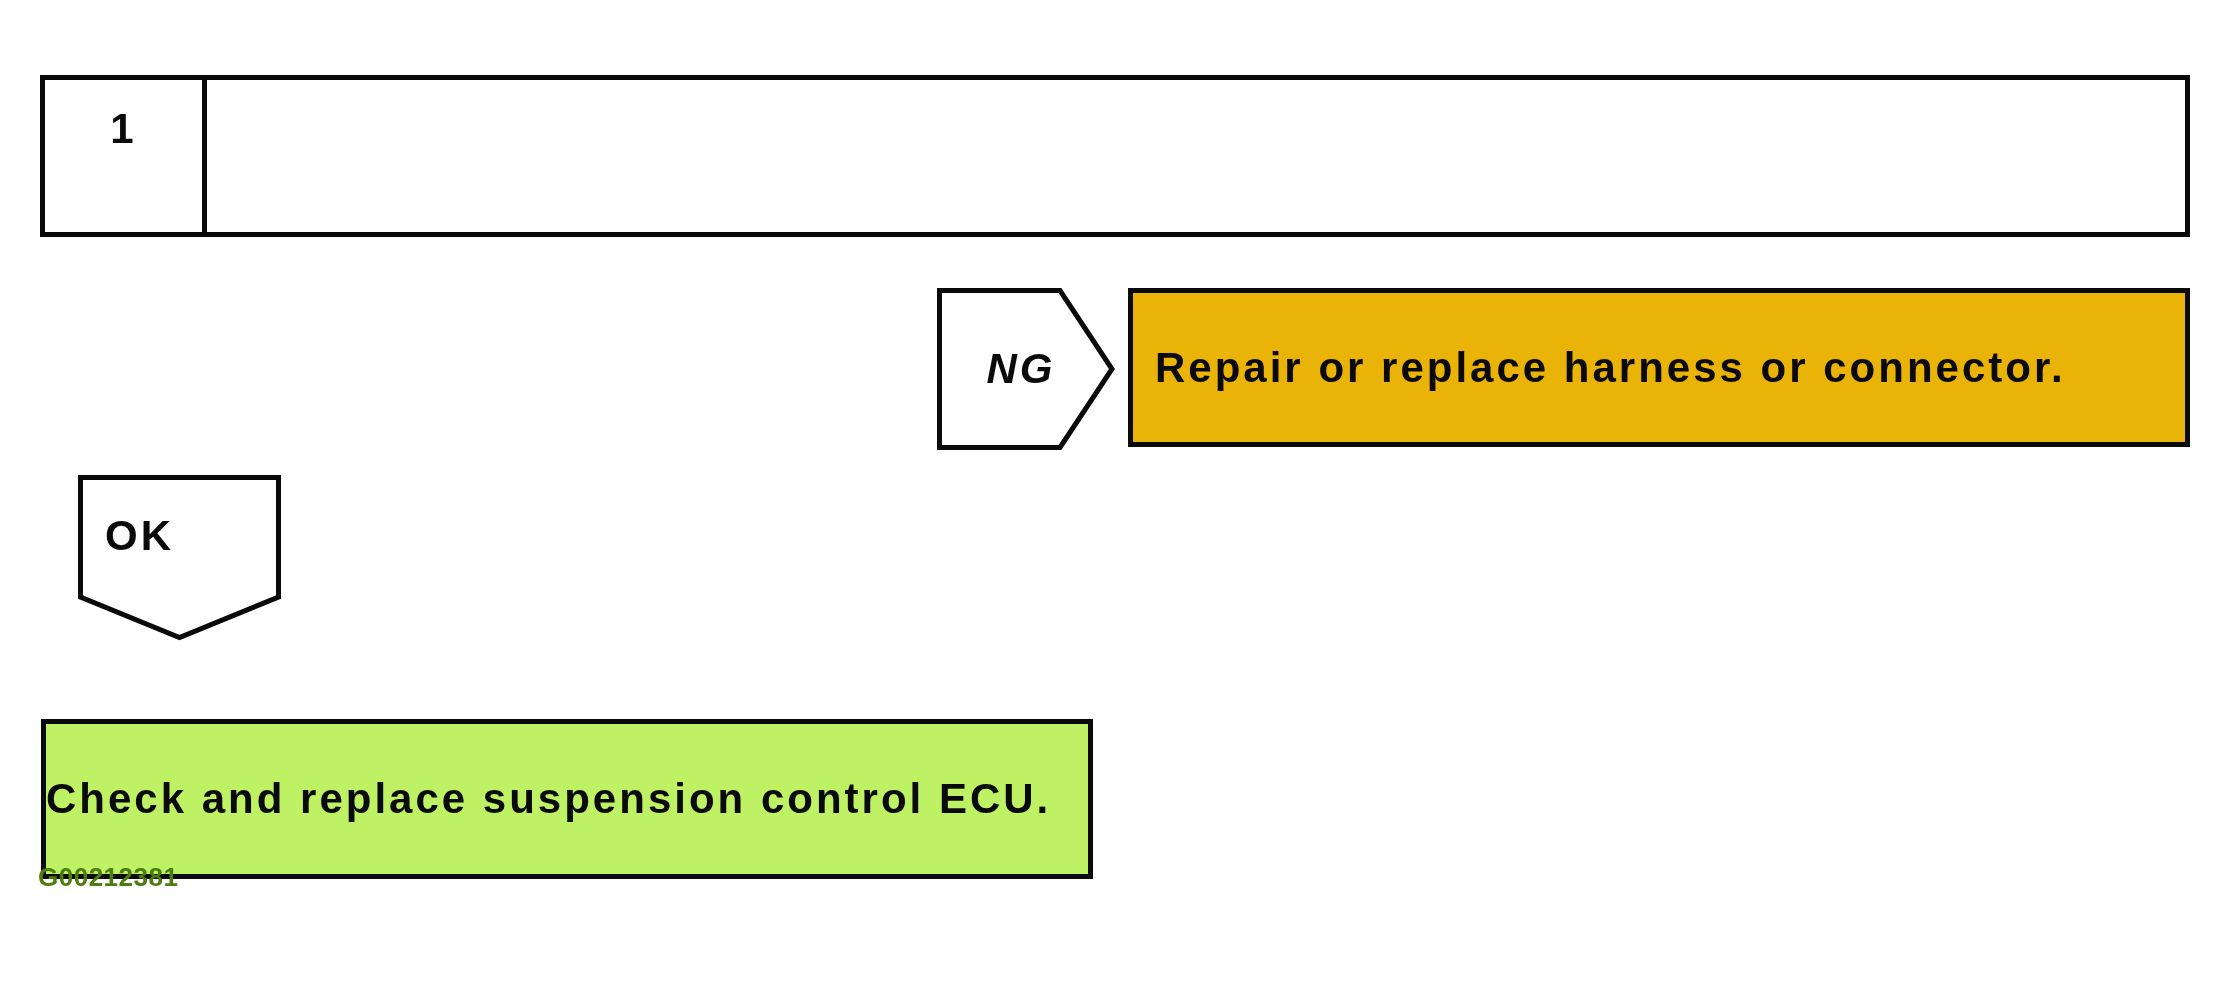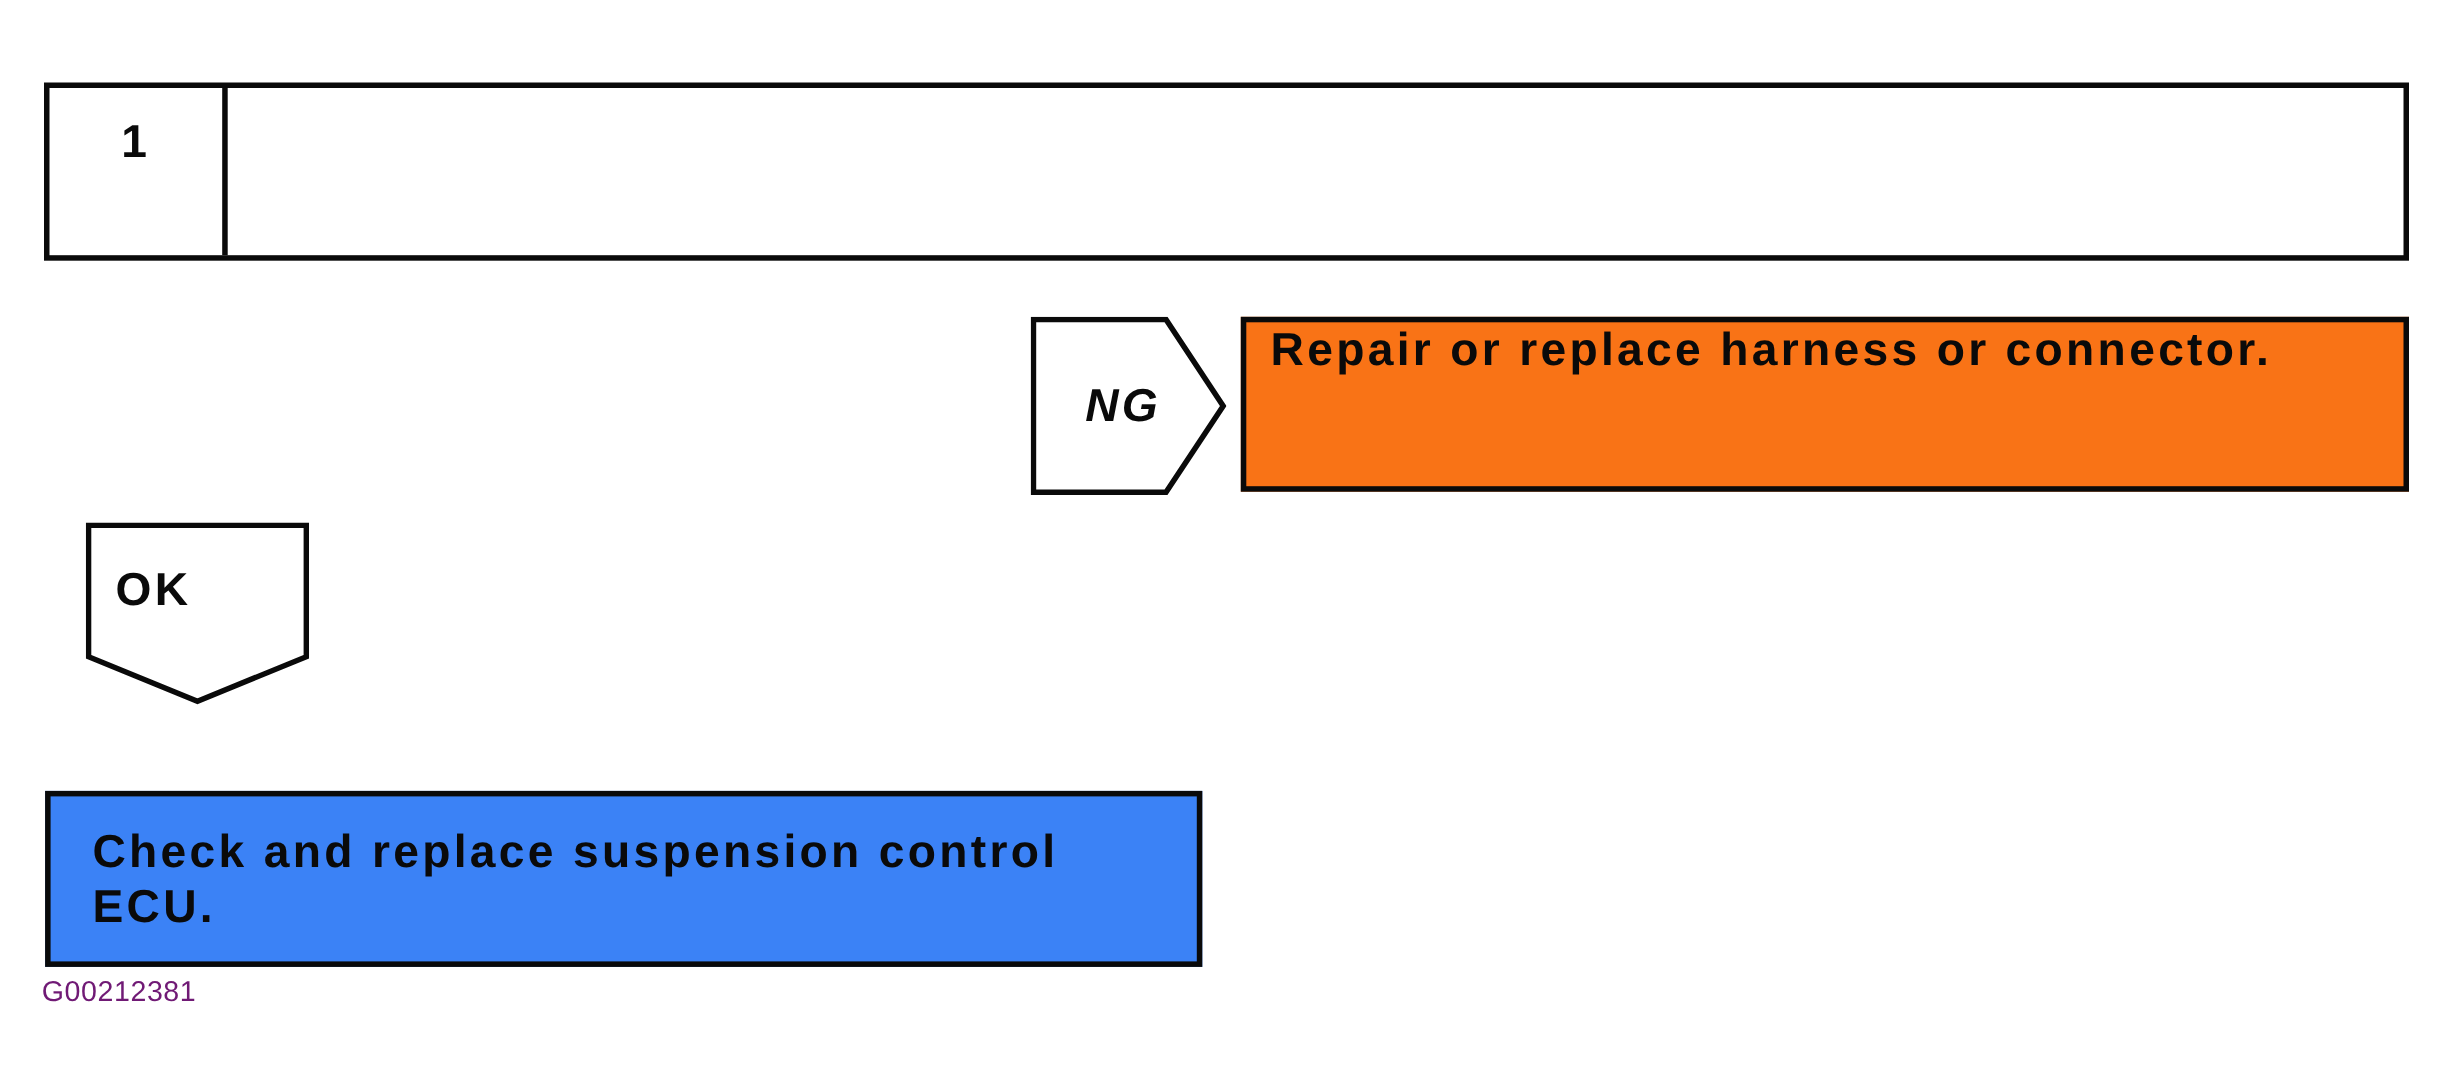--- a/index.html
+++ b/index.html
@@ -59,22 +59,23 @@
     justify-content: center;
     align-items: center;
     font-style: italic;
   }
   
   .ng-action-box {
     position: absolute;
     left: 1128px; top: 288px;
     width: 1062px; height: 159px;
     border: 5px solid #0a0a0a;
-    background: #f97316;
+    background: #eab308;
     display: flex;
+    align-items: center;
     padding-left: 22px;
   }
   
   .ok-shape {
     position: absolute;
     left: 38px; top: 475px;
     width: 203px; height: 166px; padding-left: 40px;
   }
   .ok-shape .shape-label {
     position: absolute;
@@ -83,33 +84,32 @@
     display: flex;
     justify-content: center;
     align-items: center;
   }
   
   .final-box {
     position: absolute;
     left: 41px; top: 719px;
     width: 1052px; height: 160px;
     border: 5px solid #0a0a0a;
-    background: #3b82f6;
+    background: #bef264;
     display: flex;
     align-items: center;
-    padding-left: 38px;
   }
   
   .figure-id {
     position: absolute;
-    left: 38px; top: 886px;
+    left: 38px; top: 862px;
     font-size: 26px;
-    font-weight: normal;
+    font-weight: bold;
     letter-spacing: 0.5px;
-    color: #701a75;
+    color: #4d7c0f;
   }
   svg { display: block; }
 </style>
 </head>
 <body>
 
 <div class="canvas">
 
   <div class="step-box">
     <div class="step-num flow-text">1</div>

